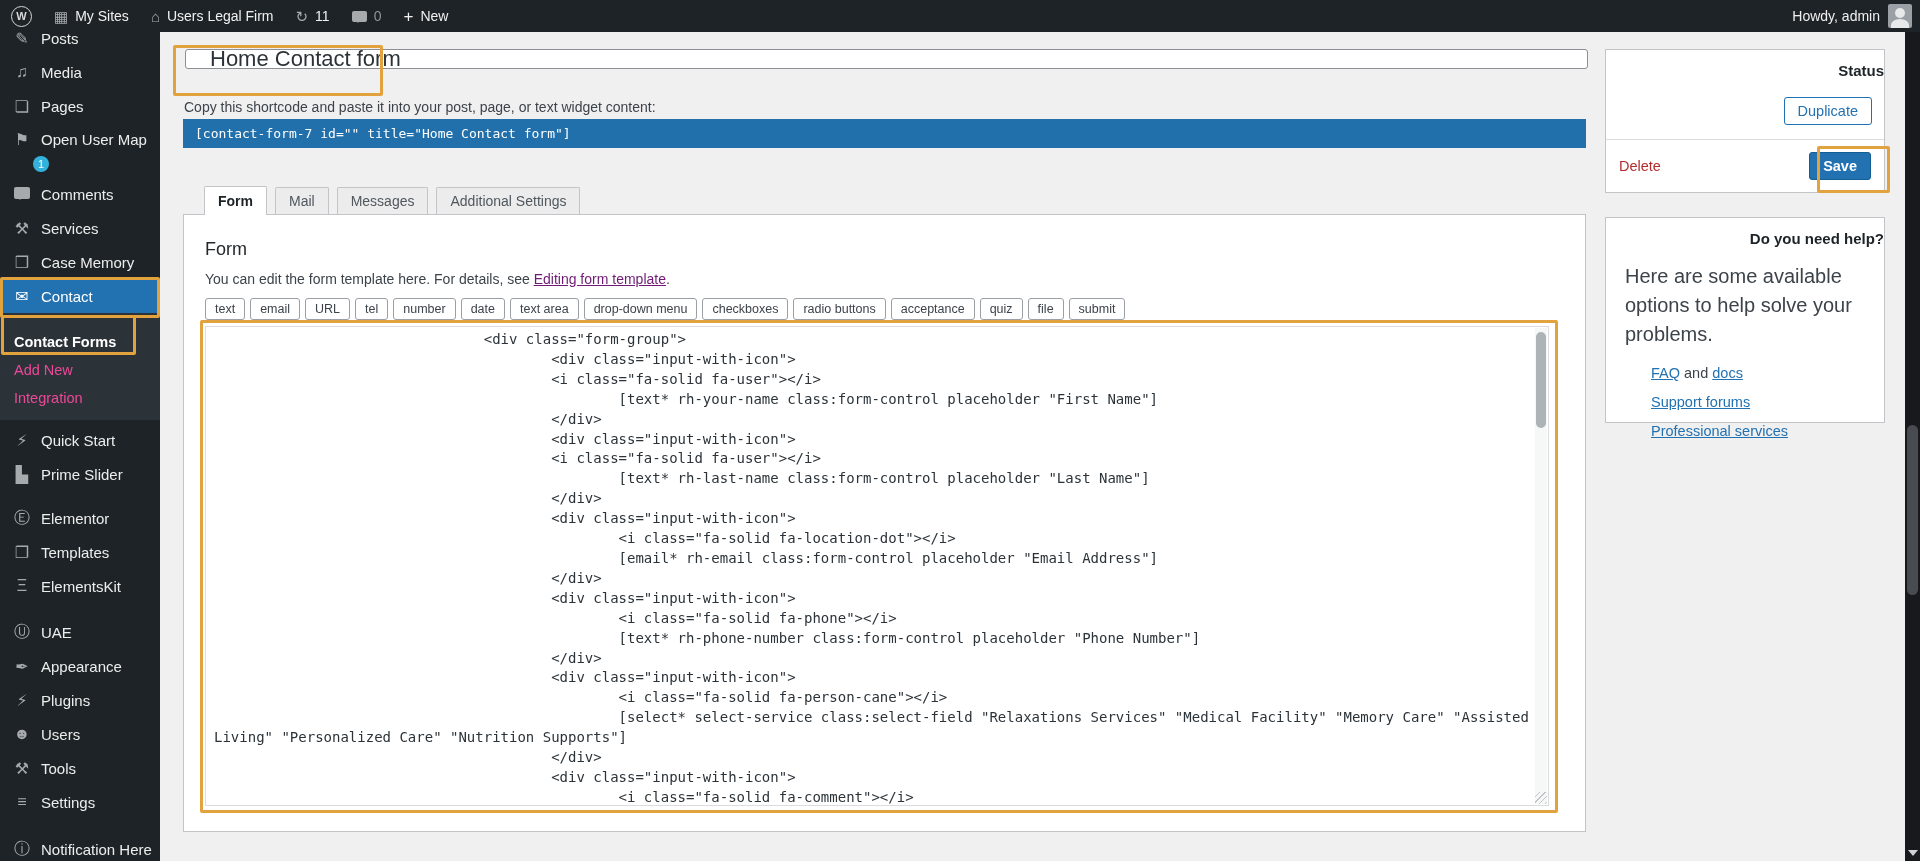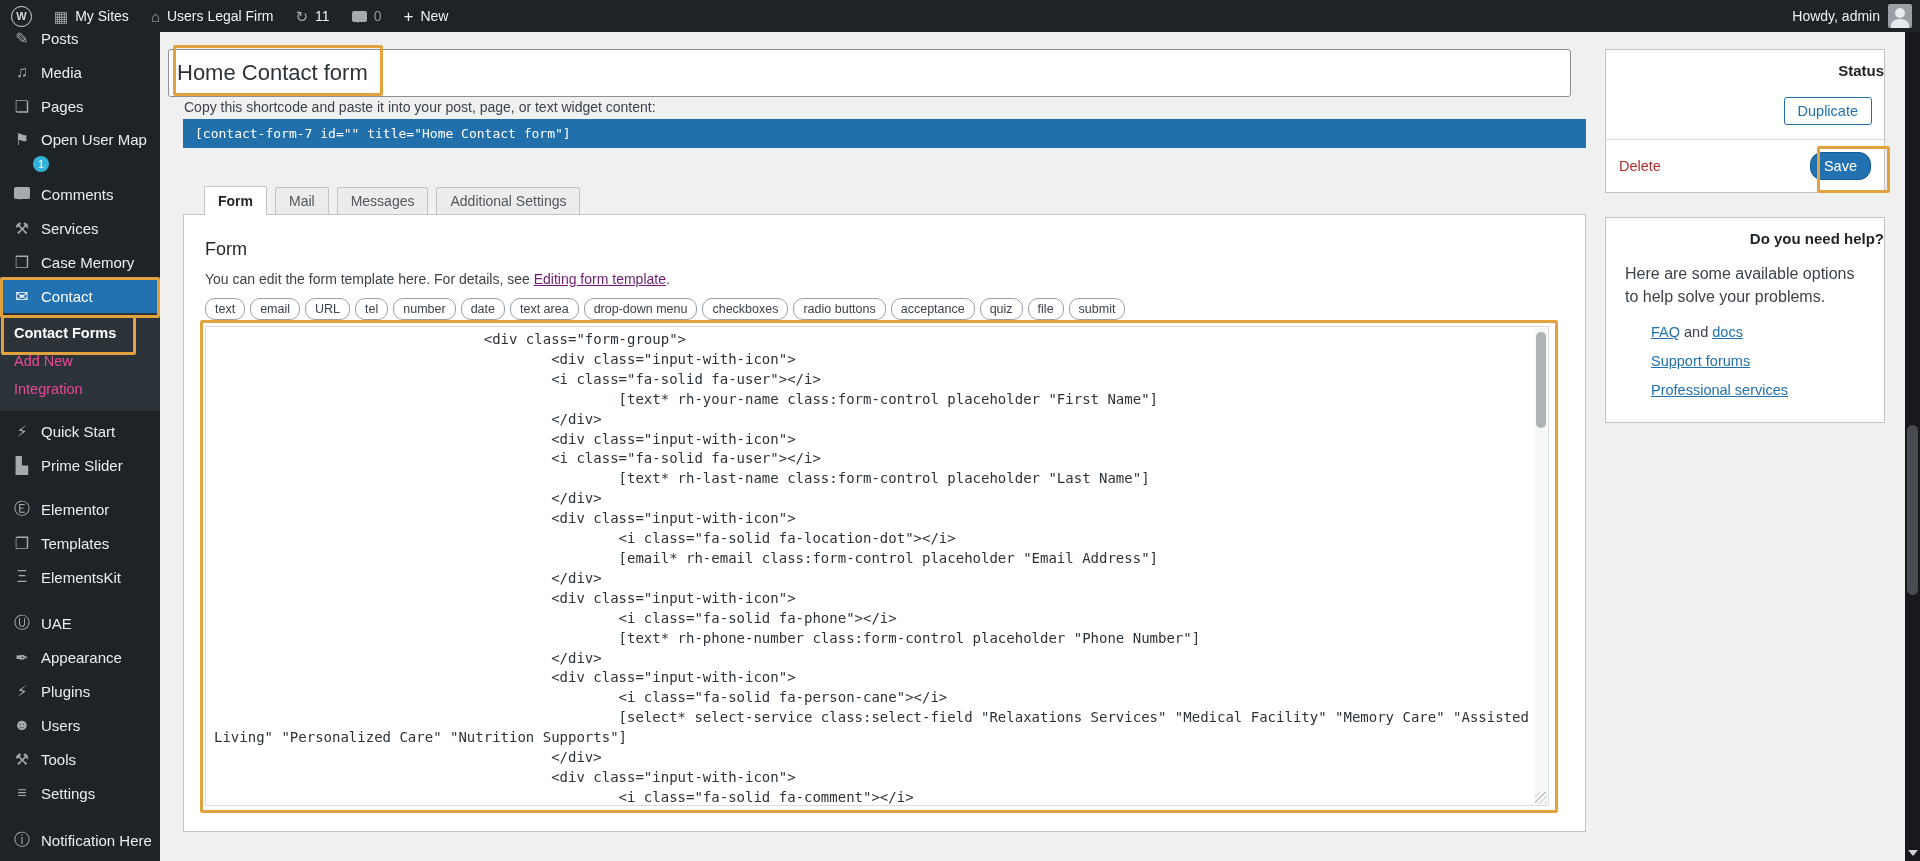--- a/index.html
+++ b/index.html
@@ -27,63 +27,63 @@
              color:#eceded;cursor:pointer;position:relative;}
   .menu-item .mi{width:20px;margin-right:9px;color:#a7aaad;font-size:16px;text-align:center;flex:0 0 20px;}
   .menu-item.active{background:#2271b1;color:#fff;}
   .menu-item.active .mi{color:#fff;}
   .menu-item.has-badge{height:54px;align-items:flex-start;}
   .menu-item.has-badge .mi,.menu-item.has-badge .ml{line-height:34px;}
   .sb-badge{position:absolute;left:33px;top:33px;width:16px;height:16px;border-radius:50%;
             background:#33b3db;color:#fff;font-size:11px;display:flex;align-items:center;justify-content:center;}
   .submenu{background:#2c3338;padding:6px 0 8px;}
   .submenu-item{height:28px;line-height:28px;padding-left:14px;font-size:14.5px;color:#ec4899;cursor:pointer;}
-  .submenu-item.current{color:#fff;font-weight:700;}
+  .submenu-item.current{color:#fff;font-weight:700;margin-top:9px;}
   .mi .cbubble{width:16px;height:12px;background:#a7aaad;}
   
-  .title-input{position:absolute;left:168px;top:49px;width:1403px;height:48px;box-sizing:border-box;
+  .title-input{position:absolute;left:185px;top:49px;width:1403px;height:20px;box-sizing:border-box;
                background:#fff;border:1px solid #8c8f94;border-radius:3px;font-size:22px;color:#2c3338;
-               padding:0 8px;font-family:"Liberation Sans","DejaVu Sans",sans-serif;outline:none;}
+               padding:0 24px;font-family:"Liberation Sans","DejaVu Sans",sans-serif;outline:none;}
   .shortcode-hint{position:absolute;left:184px;top:99px;font-size:14px;color:#3c434a;}
   .shortcode-box{position:absolute;left:183px;top:119px;width:1403px;height:29px;box-sizing:border-box;
                  background:#2170ac;color:#fff;display:flex;align-items:center;padding-left:12px;
                  font-family:"DejaVu Sans Mono","Liberation Mono",monospace;font-size:13px;}
   .tabs{position:absolute;left:204px;top:187px;display:flex;gap:8px;z-index:5;}
   .tab{height:27px;padding:0 13px;display:flex;align-items:center;font-size:14px;background:#ececec;
        border:1px solid #c3c4c7;border-bottom:none;border-radius:2px 2px 0 0;color:#50575e;cursor:pointer;box-sizing:border-box;}
   .tab.active{background:#fff;font-weight:700;color:#1d2327;height:29px;margin-top:-1px;}
   .panel{position:absolute;left:183px;top:214px;width:1403px;height:618px;box-sizing:border-box;
          background:#fff;border:1px solid #c3c4c7;}
   .panel-h2{margin:24px 0 0 21px;font-size:18px;font-weight:400;color:#23282d;}
   .helper{margin:11px 0 0 21px;font-size:14px;color:#3c434a;}
   .helper a{color:#701a75;text-decoration:underline;cursor:pointer;}
   .tagrow{margin:11px 0 0 21px;display:flex;gap:5px;}
-  .tagbtn{font-size:12.5px;padding:3px 9px;background:#fff;border:1px solid #9aa0a5;border-radius:10px;
+  .tagbtn{font-size:12.5px;padding:3px 9px;background:#fff;border:1px solid #9aa0a5;border-radius:3px;
           color:#3c434a;cursor:pointer;white-space:nowrap;}
   .codewrap{position:absolute;left:21px;top:111px;width:1344px;height:480px;box-sizing:border-box;
             border:1px solid #dcdcde;background:#fff;overflow:hidden;}
   .codewrap pre{margin:0;padding:3px 0 0 8px;font-family:"DejaVu Sans Mono","Liberation Mono",monospace;
                 font-size:14px;line-height:19.9px;color:#2c3338;white-space:pre;}
   .vscroll{position:absolute;right:1px;top:1px;width:12px;height:476px;background:#f6f7f7;}
   .vthumb{position:absolute;left:1px;top:4px;width:10px;height:96px;background:#aeb3b8;border-radius:5px;cursor:pointer;}
   .grip{position:absolute;right:1px;bottom:1px;width:12px;height:12px;
         background:repeating-linear-gradient(135deg,transparent 0 3px,#c3c4c7 3px 4px);}
   
   .side-box{position:absolute;background:#fff;border:1px solid #c3c4c7;box-sizing:border-box;}
   .status-box{left:1605px;top:49px;width:280px;height:144px;}
   .box-h3{margin:12px 0 0 19px;font-size:15px;font-weight:700;color:#1d2327;text-align:right;}
   .dup-btn{position:absolute;right:12px;top:47px;padding:5px 13px;border:1px solid #2271b1;border-radius:3px;
            color:#2271b1;background:#fff;font-size:14.5px;cursor:pointer;}
   .status-footer{position:absolute;left:0;bottom:0;width:100%;height:53px;border-top:1px solid #dcdcde;
                  box-sizing:border-box;display:flex;align-items:center;justify-content:space-between;padding:0 13px;}
   .delete-link{color:#b32d2e;font-size:14.5px;cursor:pointer;}
-  .save-btn{background:#2271b1;color:#fff;border:1px solid #135e96;border-radius:12px;padding:5px 13px;
-            font-size:14.5px;cursor:pointer;}
+  .save-btn{background:#2271b1;color:#fff;border:1px solid #135e96;border-radius:3px;padding:5px 13px;
+            font-size:14.5px;cursor:pointer;font-weight:bold;}
   .help-box{left:1605px;top:217px;width:280px;height:206px;}
-  .help-box p{margin:15px 19px 0;font-size:16px;color:#3c434a;line-height:1.45;}
+  .help-box p{margin:15px 19px 0;font-size:20px;color:#3c434a;line-height:1.45;}
   .help-links{margin:16px 4px 0 45px;display:flex;flex-direction:column;gap:13px;font-size:14.5px;color:#3c434a;}
   .help-links a{color:#2271b1;text-decoration:underline;cursor:pointer;}
   
   .vp-scroll{position:absolute;right:0;top:32px;width:15px;height:829px;background:#17191d;}
   .vp-thumb{position:absolute;left:2px;top:393px;width:11px;height:170px;background:#484c51;border-radius:6px;cursor:pointer;}
   .vp-chevron{position:absolute;left:3px;bottom:5px;width:0;height:0;
               border-left:5px solid transparent;border-right:5px solid transparent;border-top:6px solid #cfd1d3;}
   
   .ann{position:absolute;border:3px solid #e2a33e;border-radius:2px;pointer-events:none;z-index:60;}
   .ann-title{left:173px;top:45px;width:204px;height:45px;}

